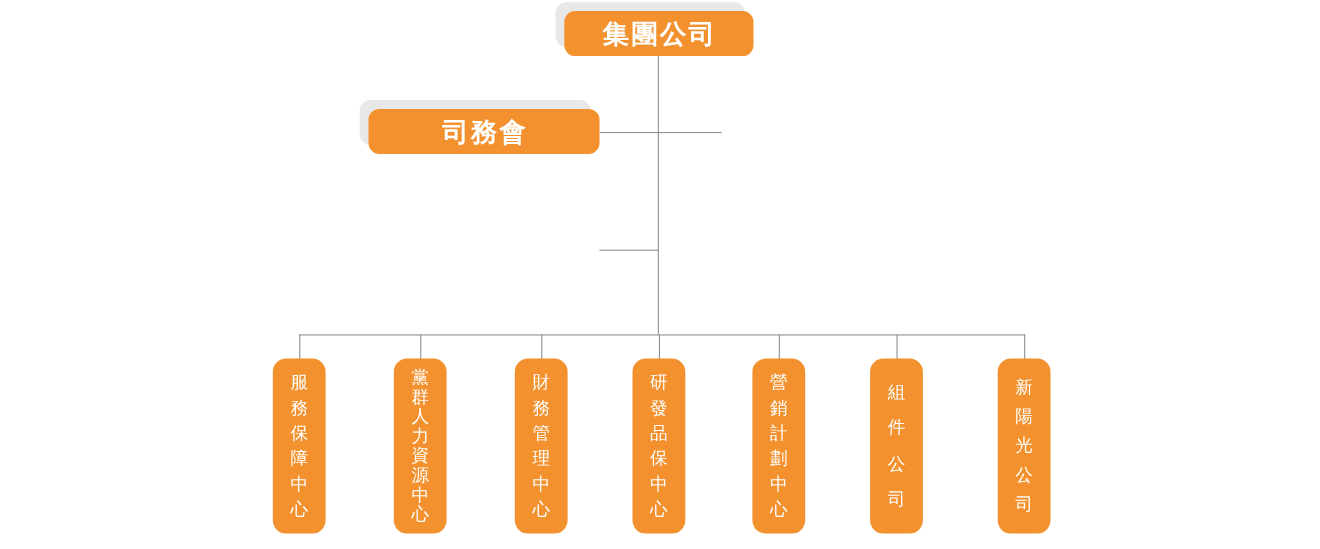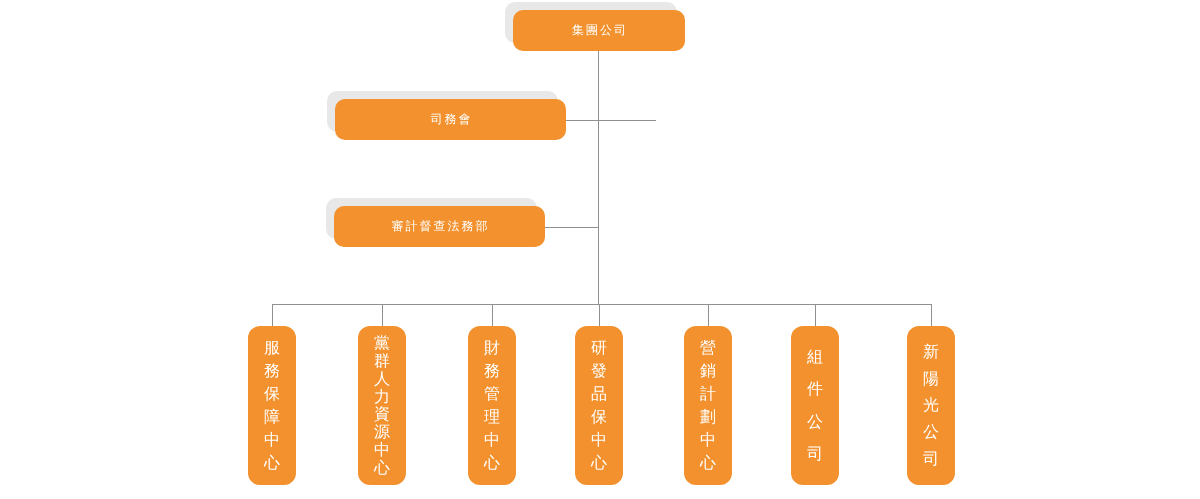--- a/index.html
+++ b/index.html
@@ -28,22 +28,22 @@
     position: absolute;
     background: var(--box);
     color: var(--text);
     display: flex;
     align-items: center;
     justify-content: center;
   }
   .hnode {
     border-radius: 10px;
     box-shadow: -8px -8px 0 var(--shadow);
-    font-size: 12px;
-    font-weight: normal;
+    font-size: 24px;
+    font-weight: bold;
     letter-spacing: 2px;
     text-indent: 2px; 
   }
   .dept {
     top: 326px;
     width: 48px;
     height: 159px;
     border-radius: 12px;
     font-weight: normal;
   }
@@ -73,27 +73,24 @@
   <div class="vline" style="left:492px; top:304px; height:23px"></div>
   <div class="vline" style="left:599px; top:304px; height:23px"></div>
   <div class="vline" style="left:708px; top:304px; height:23px"></div>
   <div class="vline" style="left:815px; top:304px; height:23px"></div>
   <div class="vline" style="left:931px; top:304px; height:23px"></div>
 
   <div class="node hnode" style="left:513px; top:10px; width:172px; height:41px">
     <span>集團公司</span>
   </div>
 
-  <div class="node hnode" style="left:335px; top:99px; width:231px; height:41px">
+  <div class="node hnode" style="left:335px; top:99px; width:210px; height:41px">
     <span>司務會</span>
   </div>
 
-  <div class="node hnode" style="left:334px; top:206px; width:211px; height:41px">
-    <span>審計督查法務部</span>
-  </div>
 
   <div class="node dept" style="left:248px">
     <div class="vlabel">
         <span>服</span>
         <span>務</span>
         <span>保</span>
         <span>障</span>
         <span>中</span>
         <span>心</span>
       </div>

